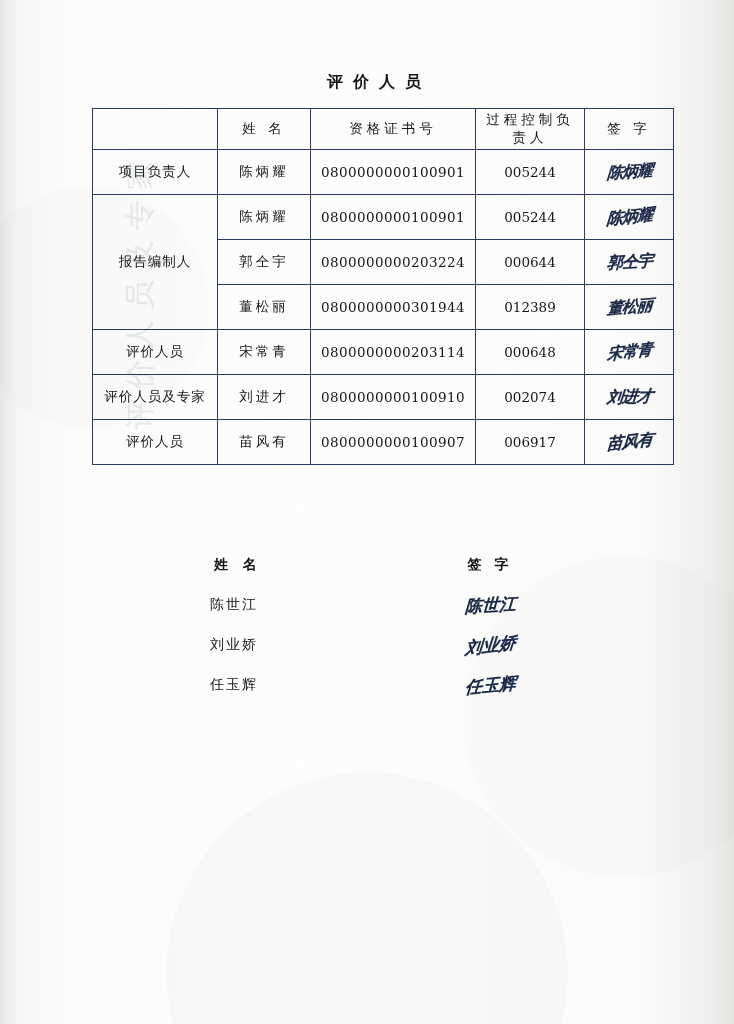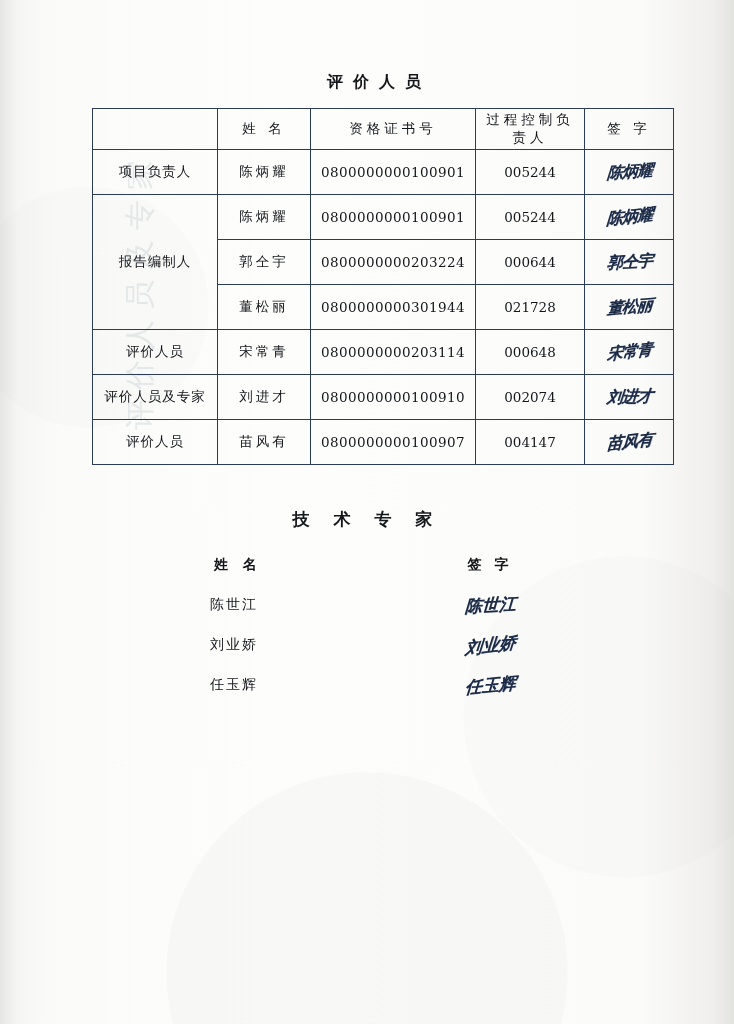--- a/index.html
+++ b/index.html
@@ -250,21 +250,21 @@
         <tr>
           <td class="name">郭仝宇</td>
           <td class="cert">0800000000203224</td>
           <td class="reg">000644</td>
           <td class="sign"><span class="sig s3">郭仝宇</span></td>
         </tr>
 
         <tr>
           <td class="name">董松丽</td>
           <td class="cert">0800000000301944</td>
-          <td class="reg">021728</td>
+          <td class="reg">012389</td>
           <td class="sign"><span class="sig s4">董松丽</span></td>
         </tr>
 
         <tr>
           <td class="role">评价人员</td>
           <td class="name">宋常青</td>
           <td class="cert">0800000000203114</td>
           <td class="reg">000648</td>
           <td class="sign"><span class="sig s5">宋常青</span></td>
         </tr>
@@ -274,28 +274,27 @@
           <td class="name">刘进才</td>
           <td class="cert">0800000000100910</td>
           <td class="reg">002074</td>
           <td class="sign"><span class="sig s6">刘进才</span></td>
         </tr>
 
         <tr>
           <td class="role">评价人员</td>
           <td class="name">苗风有</td>
           <td class="cert">0800000000100907</td>
-          <td class="reg">004147</td>
+          <td class="reg">006917</td>
           <td class="sign"><span class="sig s2">苗风有</span></td>
         </tr>
       </tbody>
     </table>
   </div>
 
-  <div class="subheading">技 术 专 家</div>
 
   <div class="expert-table">
     <div class="expert-row head">
       <div class="col-name">姓  名</div>
       <div class="col-sign">签  字</div>
     </div>
     <div class="expert-row">
       <div class="col-name">陈世江</div>
       <div class="col-sign"><span class="sig s3">陈世江</span></div>
     </div>

